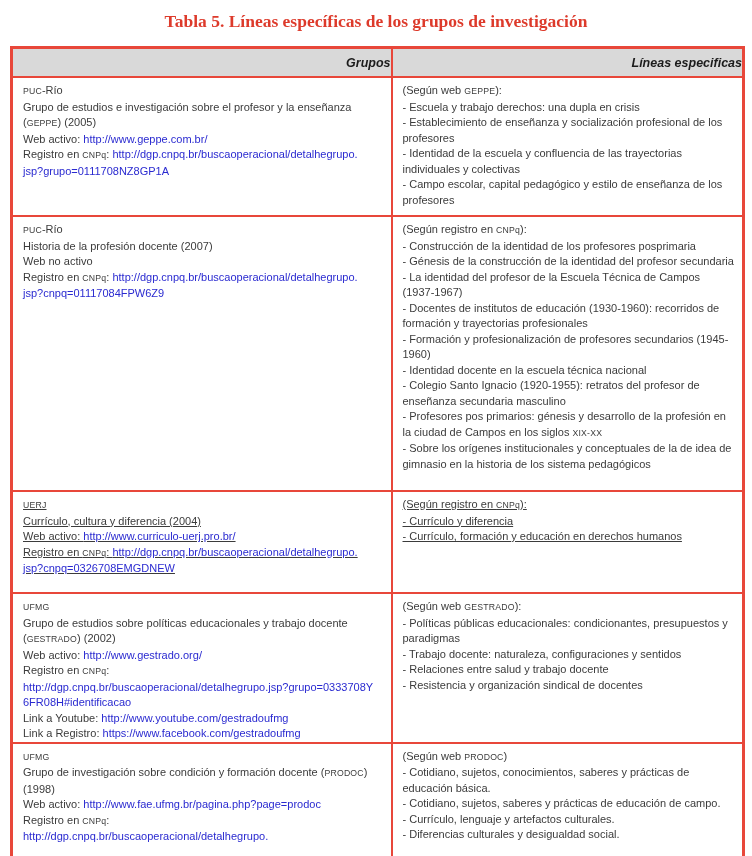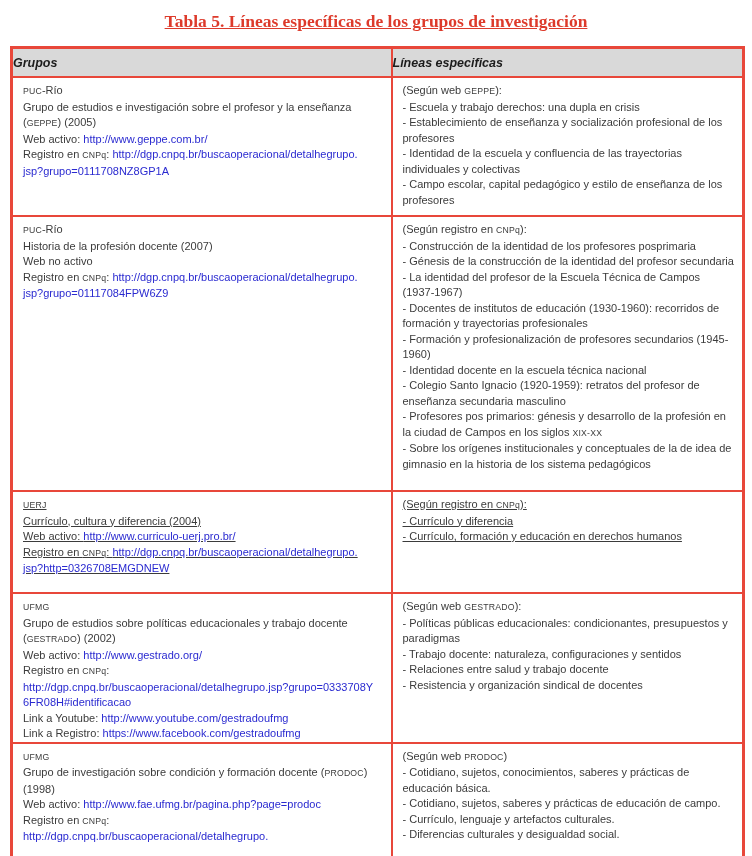--- a/index.html
+++ b/index.html
@@ -12,31 +12,31 @@
   html,body{margin:0;padding:0;background:#ffffff;}
   body{
     width:752px;height:856px;overflow:hidden;
     font-family:"Liberation Sans","DejaVu Sans",sans-serif;
     -webkit-font-smoothing:antialiased;
   }
   .page{box-sizing:border-box;width:752px;height:856px;padding:8px 10px 0 10px;}
   .title{
     font-family:"Liberation Serif","DejaVu Serif",serif;
     font-weight:bold;font-size:17.5px;line-height:22px;
-    color:var(--title-red);text-align:center;margin:2px 0 14px 0;text-decoration:underline;
+    color:var(--title-red);text-align:center;margin:2px 0 14px 0;
   }
   table.research-table{
     border-collapse:collapse;table-layout:fixed;width:732px;
     border:3px solid var(--accent-red);
   }
   .research-table th,.research-table td{border:2px solid var(--accent-red);}
   .research-table th{
     background:var(--header-bg);
     font-weight:bold;font-style:italic;font-size:12.5px;color:#1c1c1c;
-    height:27px;text-align:left;vertical-align:middle;padding:0;
+    height:27px;text-align:right;vertical-align:middle;padding:0;
   }
   .research-table td{
     vertical-align:top;
     padding:5px 8px 0 10px;
     font-size:11px;line-height:15.5px;color:var(--text-color);
   }
   .col-grupos{width:380px;}
   .col-lineas{width:352px;}
   tbody tr:nth-child(1) td{height:132px;}
   tbody tr:nth-child(2) td{height:268px;}
@@ -81,42 +81,42 @@
             <div class="para"><span>- Identidad de la escuela y confluencia de las trayectorias individuales y colectivas</span></div>
             <div class="para"><span>- Campo escolar, capital pedagógico y estilo de enseñanza de los profesores</span></div>
           </td>
         </tr>
         <tr>
           <td>
             <div class="para"><span class="sc">PUC</span><span>-Río</span></div>
             <div class="para"><span>Historia de la profesión docente (2007)</span></div>
             <div class="para"><span>Web no activo</span></div>
             <div class="para"><span>Registro en </span><span class="sc">CNPq</span><span>: </span><span class="link">http://dgp.cnpq.br/buscaoperacional/detalhegrupo.</span></div>
-            <div class="para"><span class="link">jsp?grupo=01117084FPW6Z9</span></div>
+            <div class="para"><span class="link">jsp?cnpq=01117084FPW6Z9</span></div>
           </td>
           <td>
             <div class="para"><span>(Según registro en </span><span class="sc">CNPq</span><span>):</span></div>
             <div class="para"><span>- Construcción de la identidad de los profesores posprimaria</span></div>
             <div class="para"><span>- Génesis de la construcción de la identidad del profesor secundaria</span></div>
             <div class="para"><span>- La identidad del profesor de la Escuela Técnica de Campos (1937-1967)</span></div>
             <div class="para"><span>- Docentes de institutos de educación (1930-1960): recorridos de formación y trayectorias profesionales</span></div>
             <div class="para"><span>- Formación y profesionalización de profesores secundarios (1945-1960)</span></div>
             <div class="para"><span>- Identidad docente en la escuela técnica nacional</span></div>
-            <div class="para"><span>- Colegio Santo Ignacio (1920-1959): retratos del profesor de enseñanza secundaria masculino</span></div>
+            <div class="para"><span>- Colegio Santo Ignacio (1920-1955): retratos del profesor de enseñanza secundaria masculino</span></div>
             <div class="para"><span>- Profesores pos primarios: génesis y desarrollo de la profesión en la ciudad de Campos en los siglos </span><span class="sc">XIX-XX</span></div>
             <div class="para"><span>- Sobre los orígenes institucionales y conceptuales de la de idea de gimnasio en la historia de los sistema pedagógicos</span></div>
           </td>
         </tr>
         <tr>
           <td>
             <div class="para"><span class="sc">UERJ</span></div>
             <div class="para"><span>Currículo, cultura y diferencia (2004)</span></div>
             <div class="para"><span>Web activo: </span><span class="link">http://www.curriculo-uerj.pro.br/</span></div>
             <div class="para"><span>Registro en </span><span class="sc">CNPq</span><span>: </span><span class="link">http://dgp.cnpq.br/buscaoperacional/detalhegrupo.</span></div>
-            <div class="para"><span class="link">jsp?http=0326708EMGDNEW</span></div>
+            <div class="para"><span class="link">jsp?cnpq=0326708EMGDNEW</span></div>
           </td>
           <td>
             <div class="para"><span>(Según registro en </span><span class="sc">CNPq</span><span>):</span></div>
             <div class="para"><span>- Currículo y diferencia</span></div>
             <div class="para"><span>- Currículo, formación y educación en derechos humanos</span></div>
           </td>
         </tr>
         <tr>
           <td>
             <div class="para"><span class="sc">UFMG</span></div>

